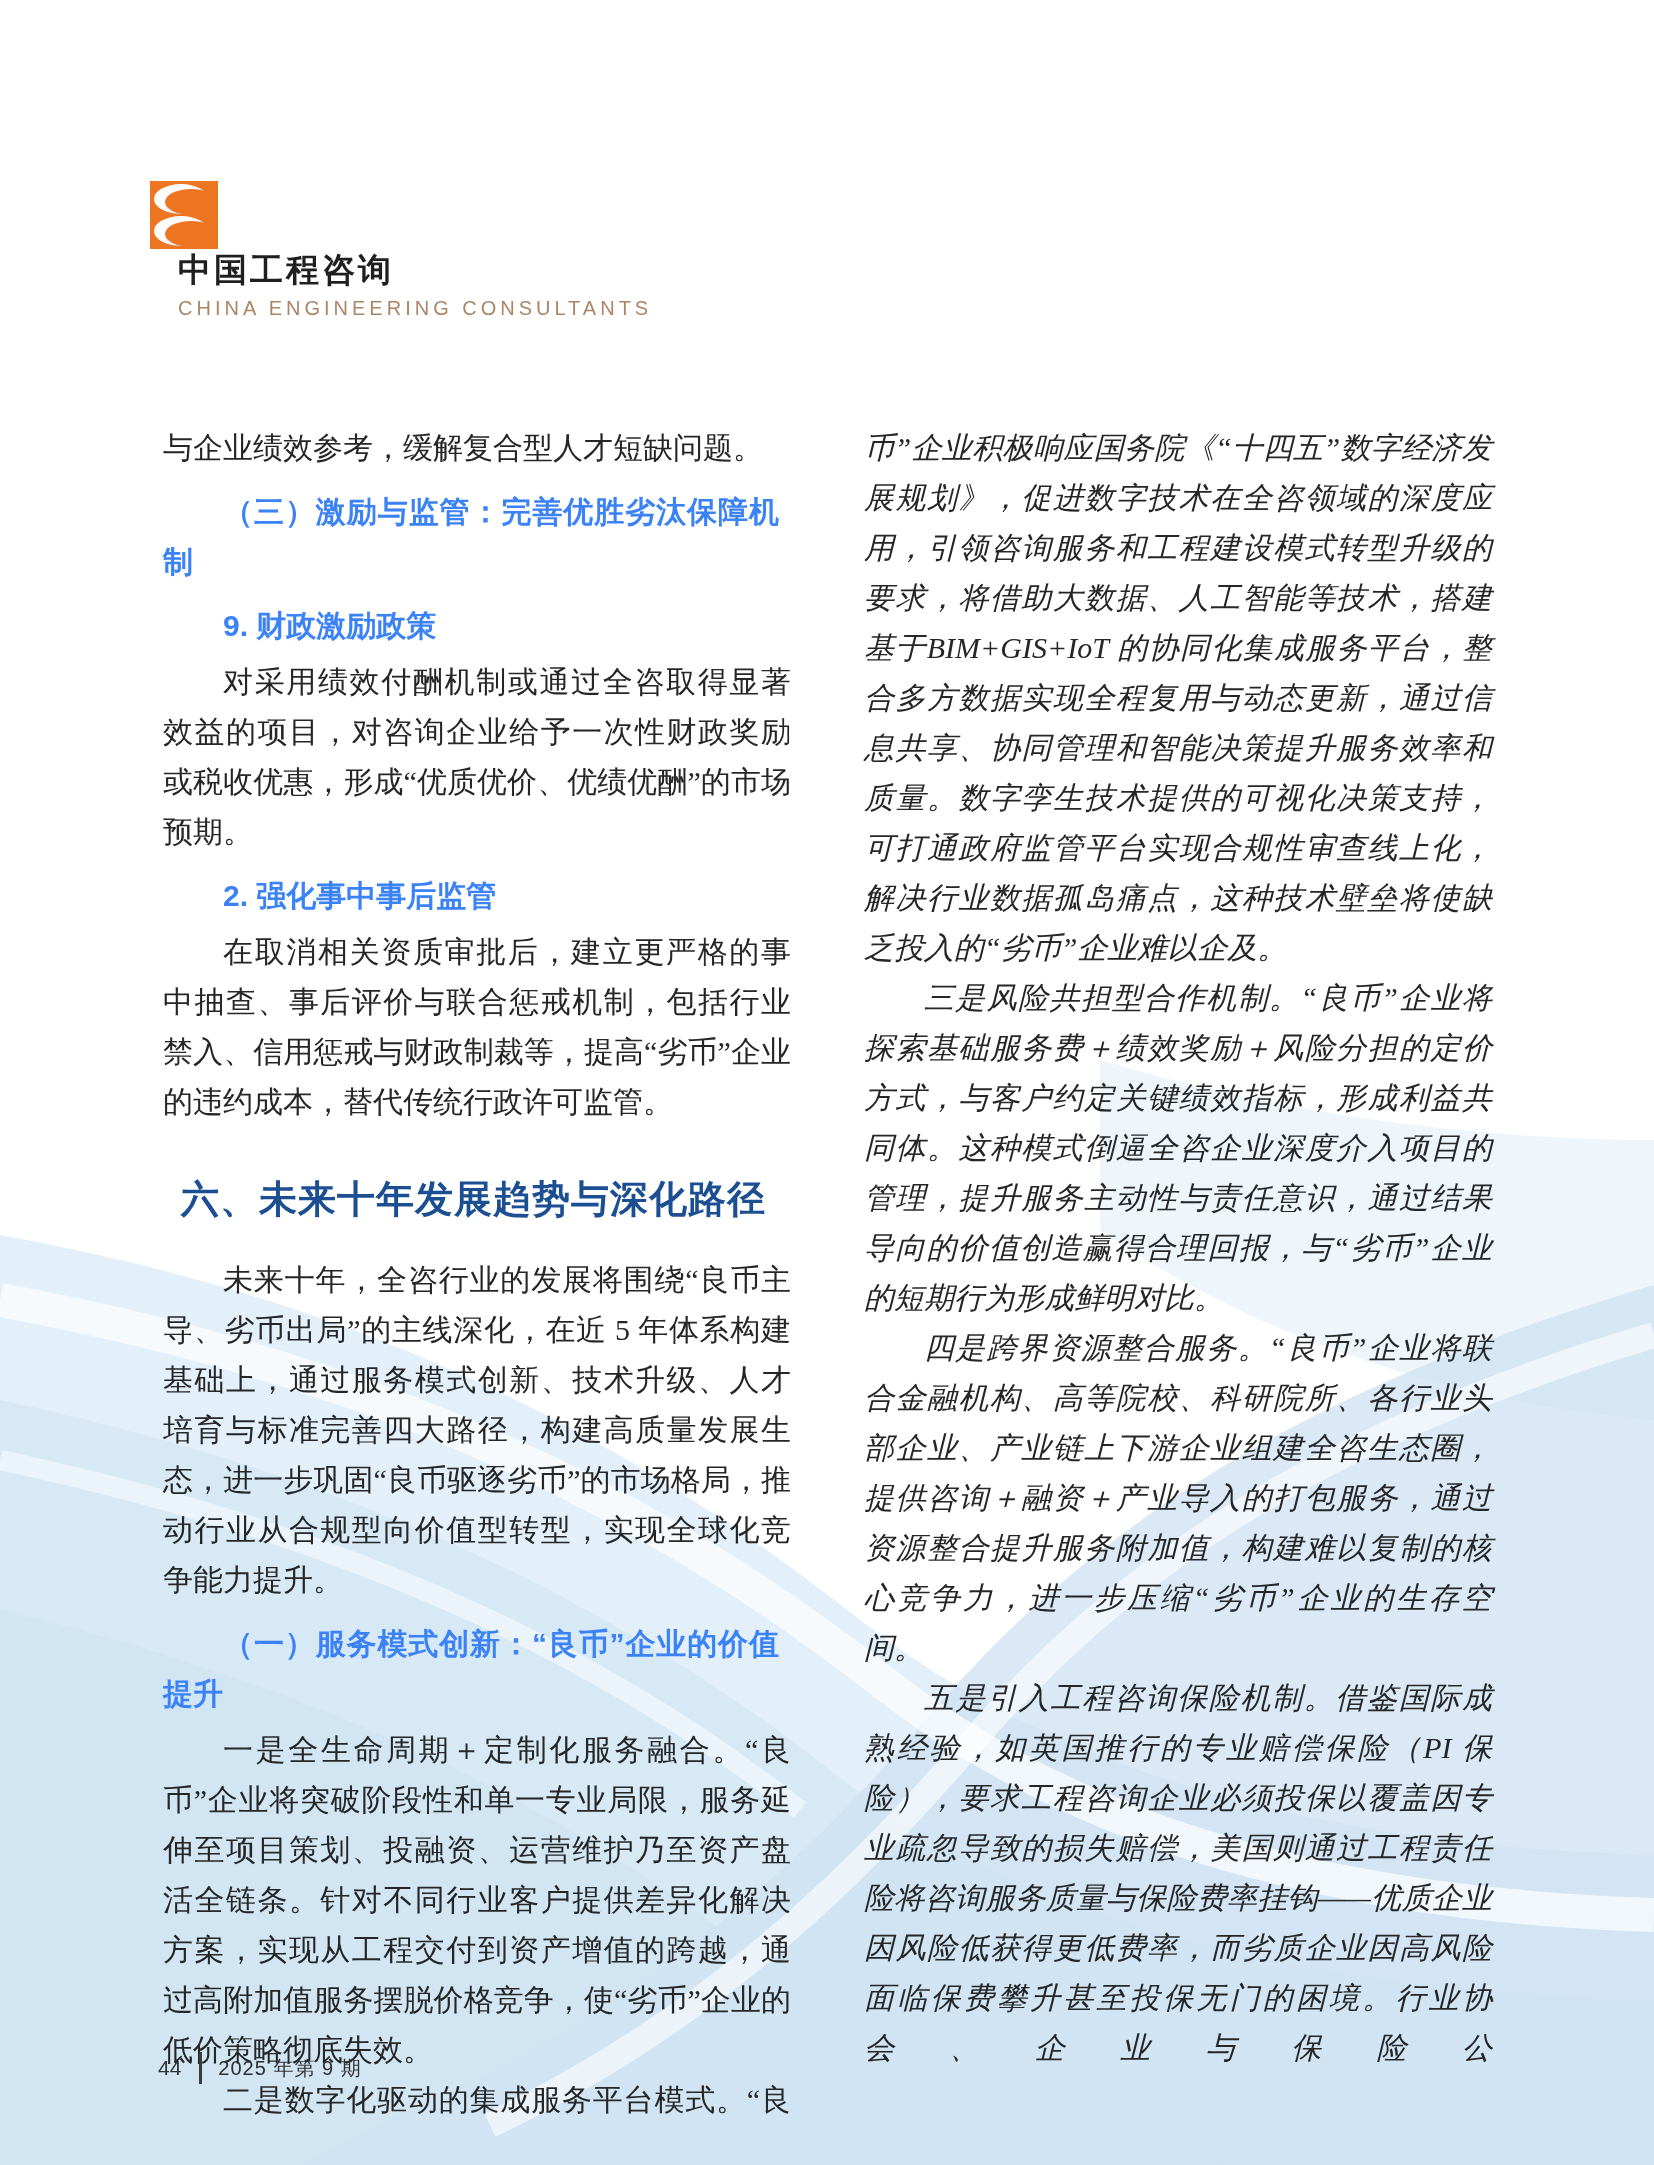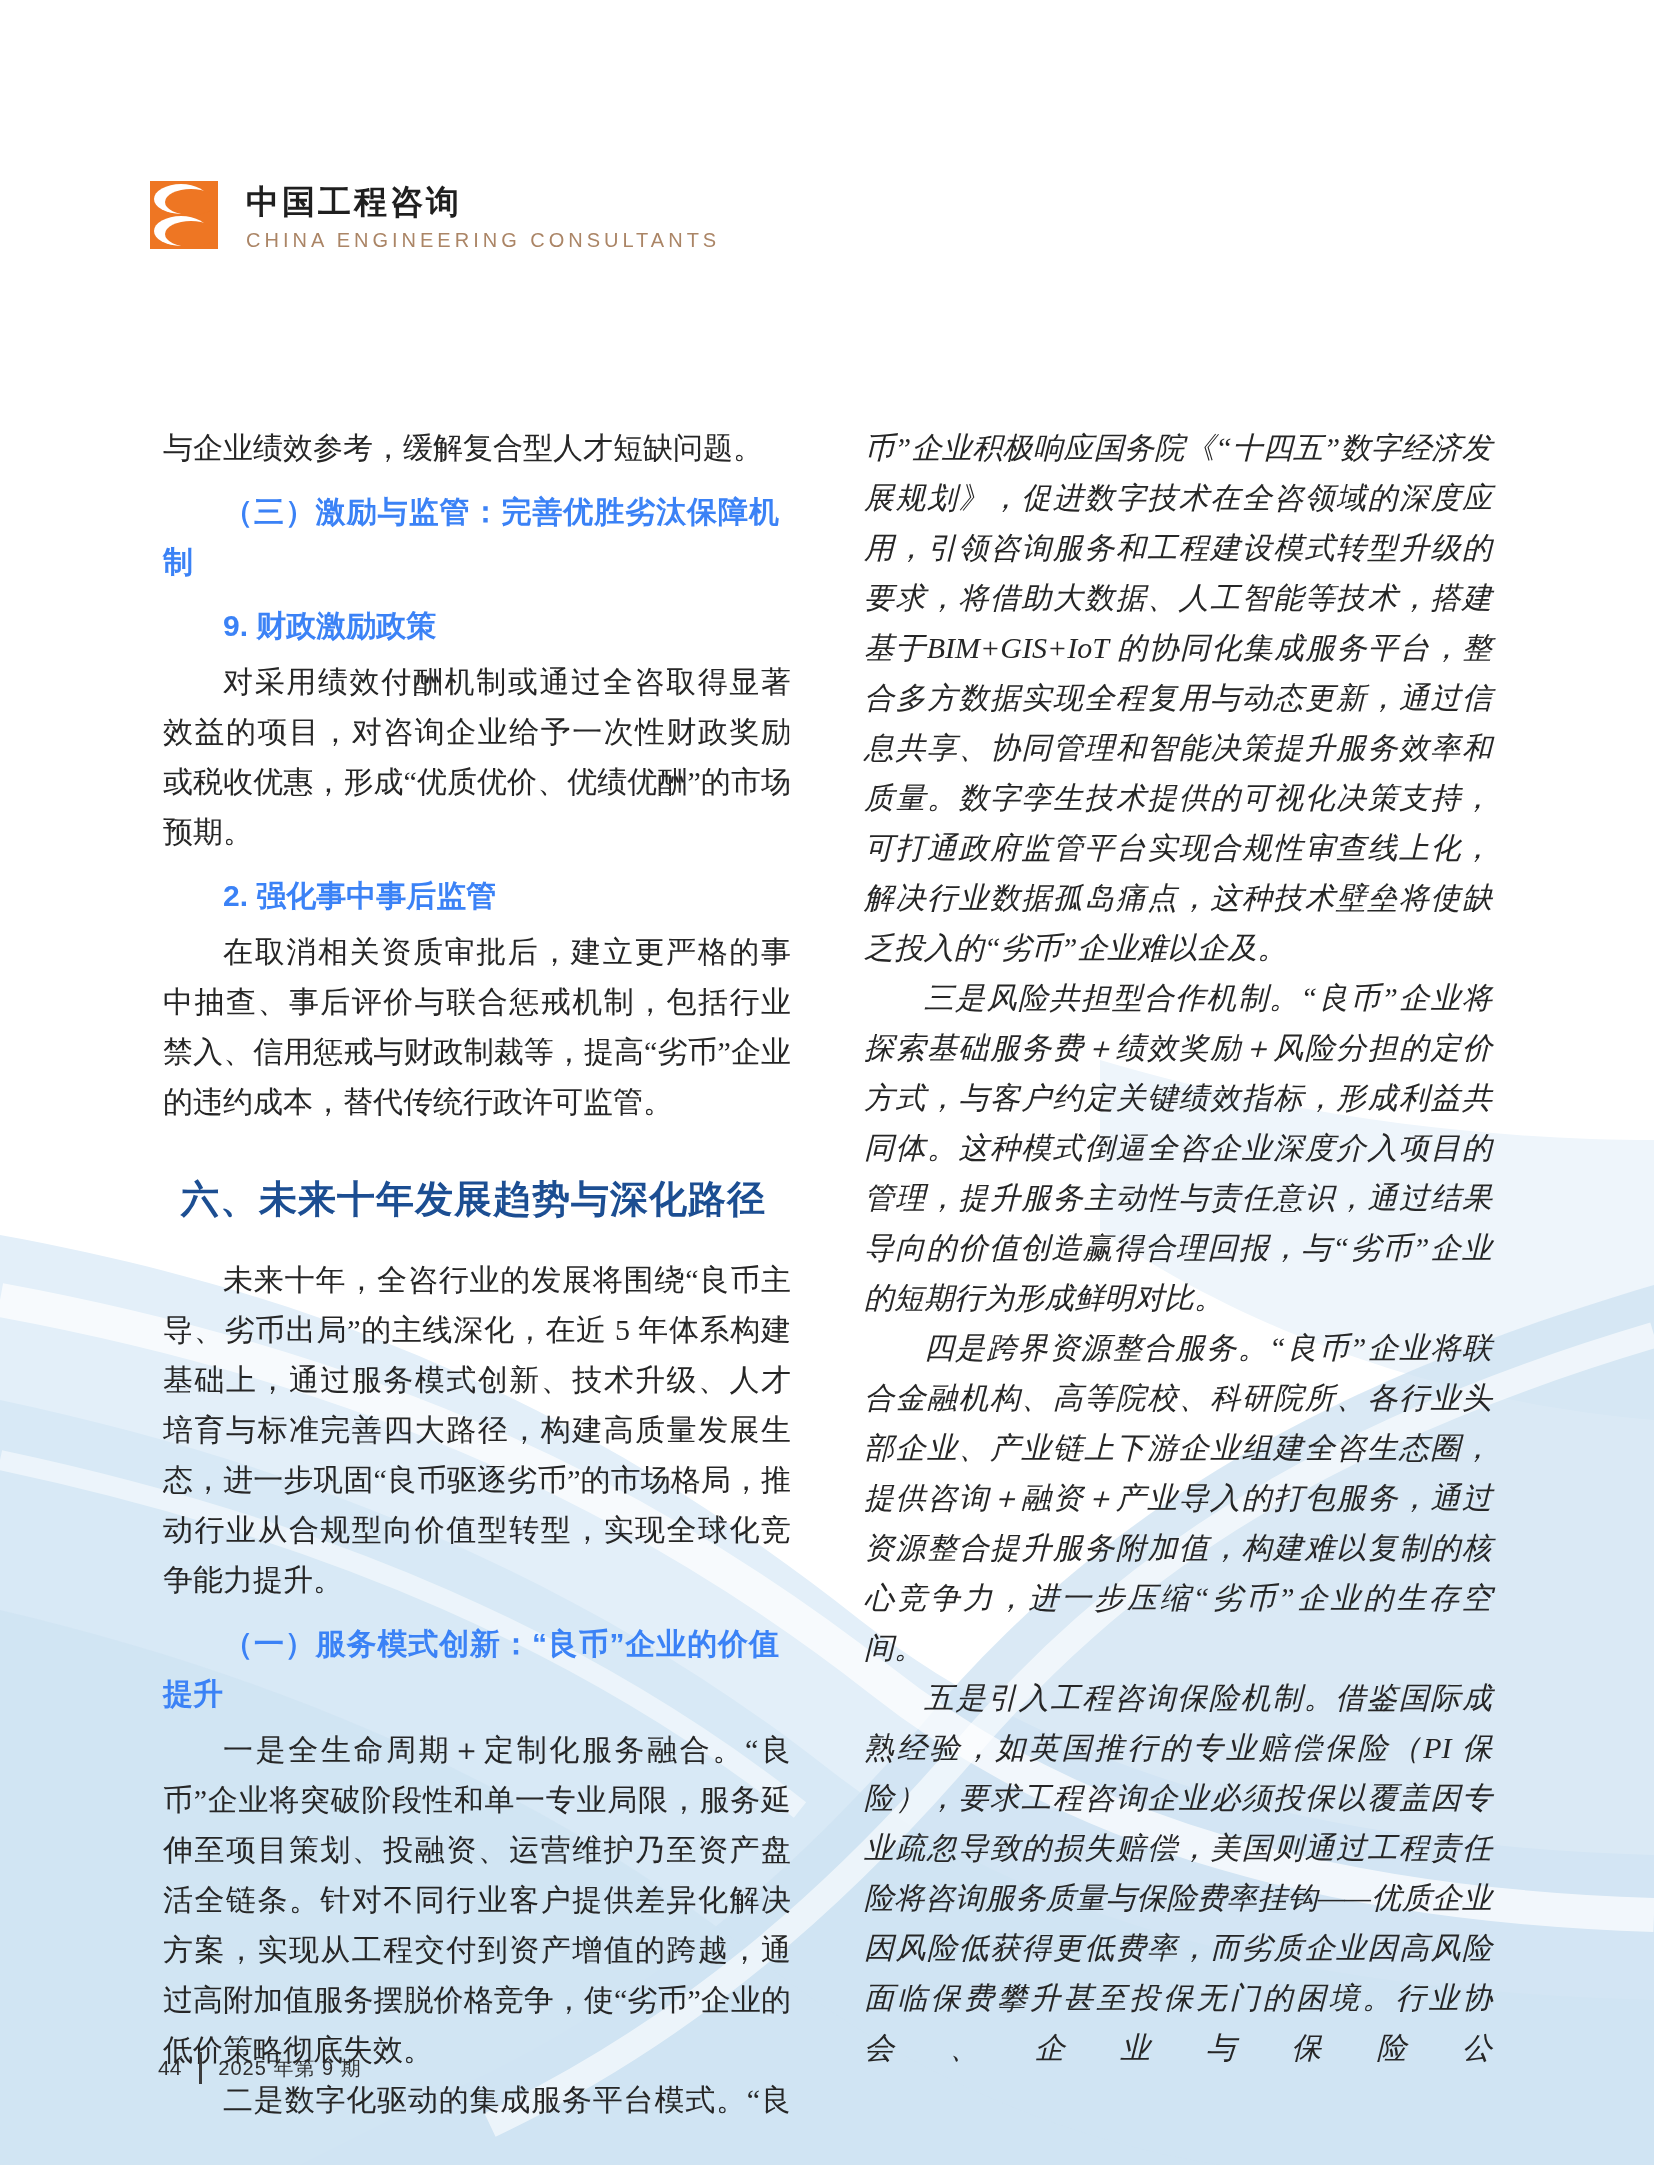--- a/index.html
+++ b/index.html
@@ -5,21 +5,21 @@
   html,body{margin:0;padding:0;background:#ffffff;}
   .page{
     position:relative;
     width:1654px;height:2165px;
     overflow:hidden;
     background:#ffffff;
     font-family:"Liberation Serif", serif;
   }
   .bg-waves{position:absolute;inset:0;z-index:0;}
   
-  .brand{position:absolute;left:150px;top:181px;display:flex;align-items:flex-start;z-index:2;}
+  .brand{position:absolute;left:150px;top:181px;display:flex;align-items:flex-start;z-index:2;flex-direction:column;}
   .brand-logo{width:68px;height:68px;display:block;}
   .brand-text{margin-left:28px;}
   .brand-zh{
     font-family:"Liberation Sans", sans-serif;
     font-weight:700;font-size:33px;line-height:38px;
     letter-spacing:3px;color:#1f1f1f;margin-top:2px;
   }
   .brand-en{
     font-family:"Liberation Sans", sans-serif;
     font-size:20px;line-height:18px;letter-spacing:4px;

